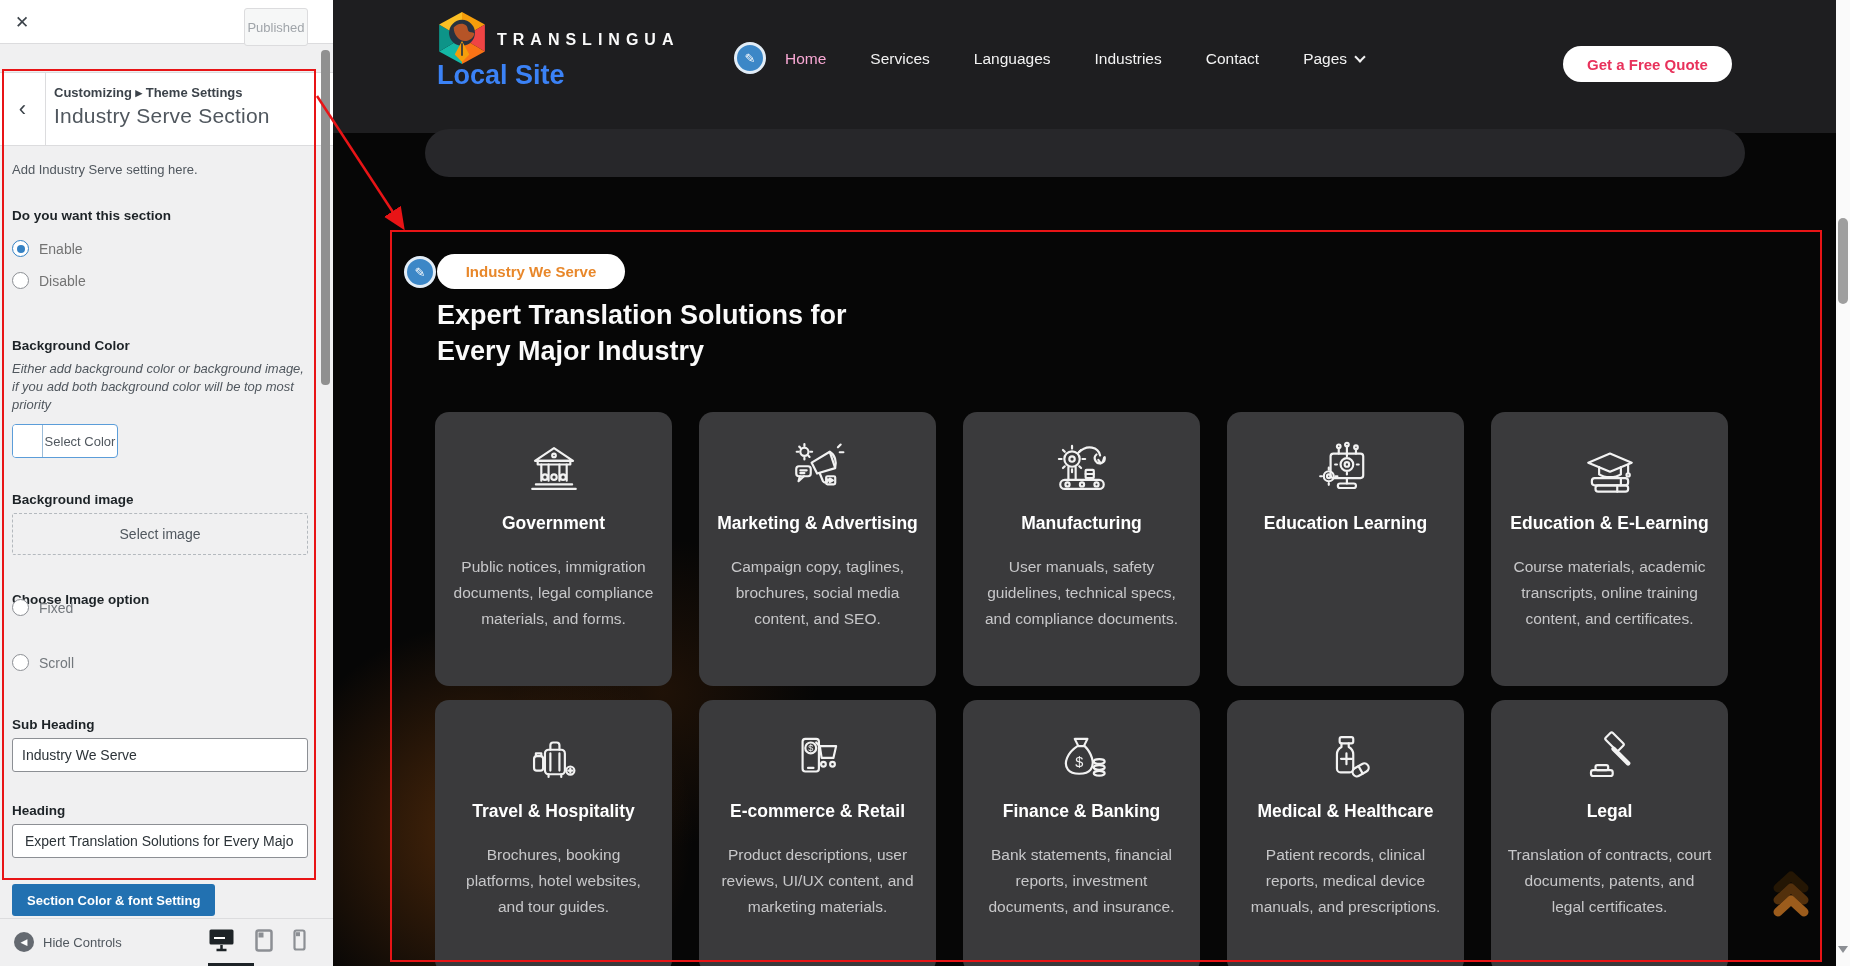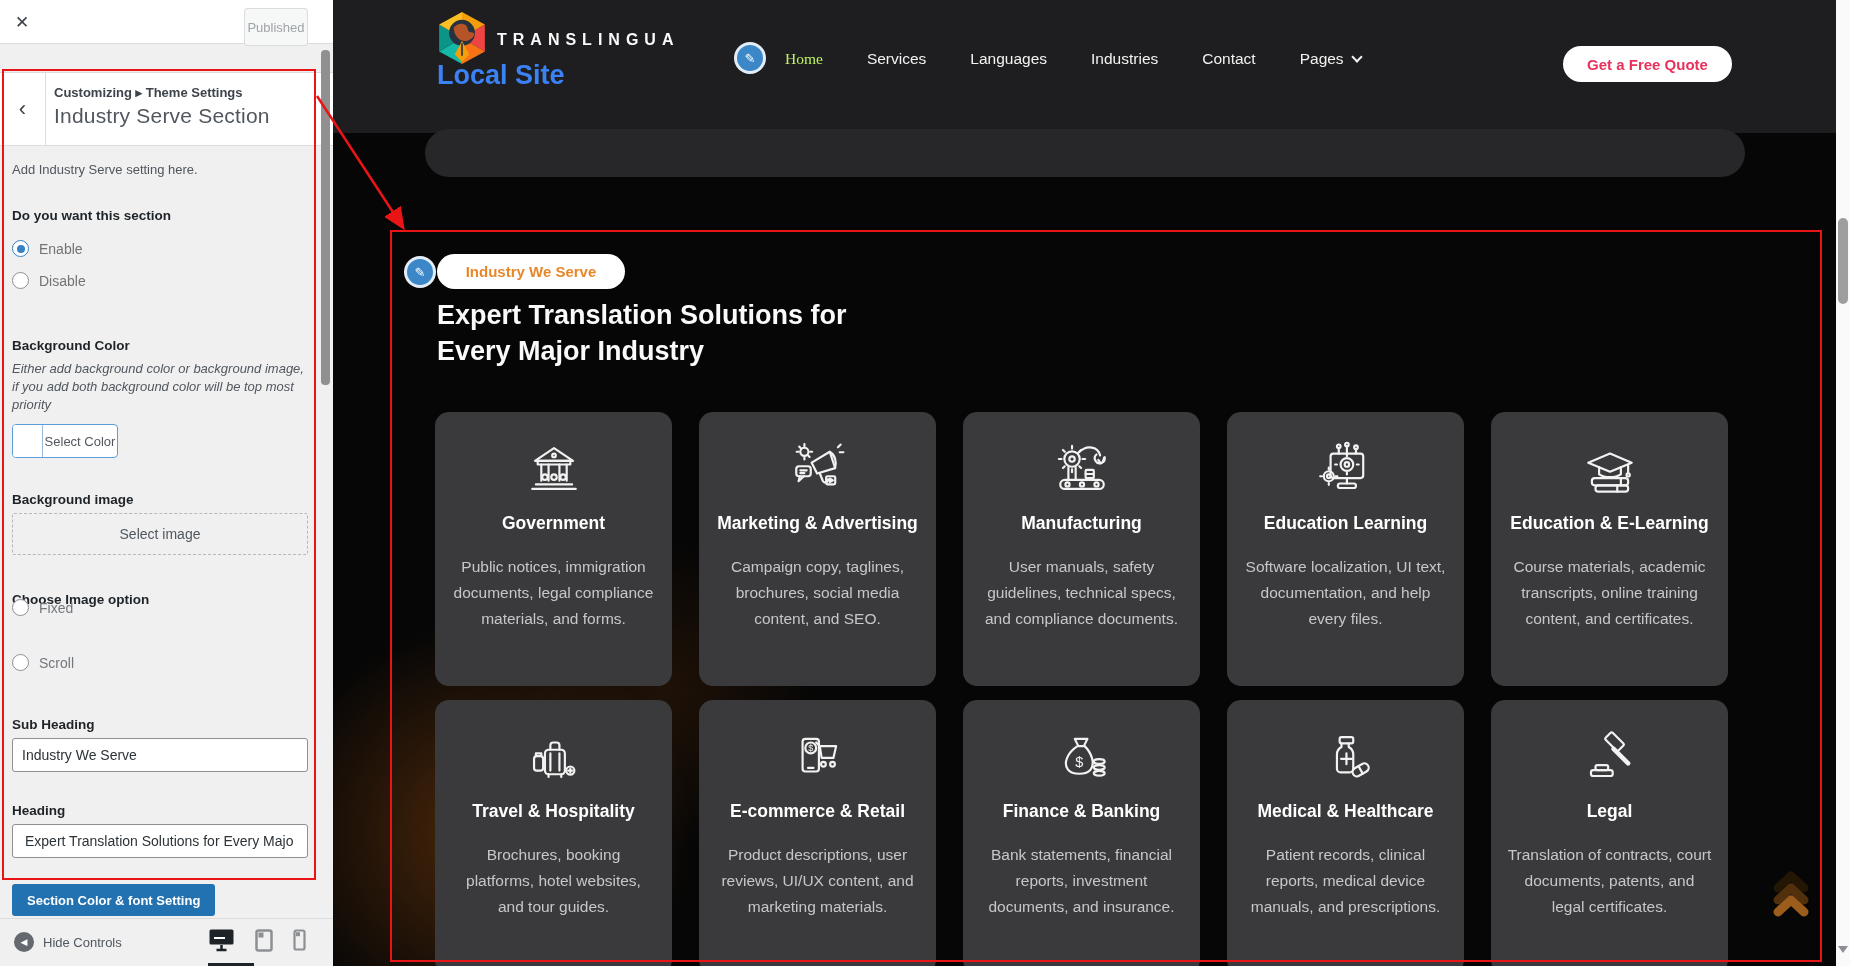--- a/index.html
+++ b/index.html
@@ -79,21 +79,21 @@
                 color:#3b82f6; }
   .edit-circle { position:absolute; width:32px; height:32px; border-radius:50%;
                  background:#3c87c7; border:3px solid rgba(255,255,255,.85);
                  display:flex; align-items:center; justify-content:center;
                  color:#fff; font-size:13px; }
   .hdr-edit { left:401px; top:42px; }
   .site-nav { position:absolute; left:452px; top:42px; height:34px; display:flex;
               align-items:center; gap:44px; }
   .nav-item { font-size:15.5px; color:#f2f2f2; font-weight:500; white-space:nowrap;
               display:flex; align-items:center; cursor:pointer; }
-  .nav-item.active { color:#bef264;font-family:Liberation Serif, serif; }
+  .nav-item.active { color:#f9a8d4; }
   .chev { width:8px; height:8px; border-right:2px solid #f2f2f2;
           border-bottom:2px solid #f2f2f2; transform:rotate(45deg);
           display:inline-block; margin-left:9px; margin-bottom:4px; }
   .cta-pill { position:absolute; left:1230px; top:46px; width:169px; height:36px;
               background:#fff; border-radius:18px; display:flex; align-items:center;
               justify-content:center; font-size:15px; font-weight:700; color:#e8315b; }
   .hero-bar { position:absolute; left:92px; top:129px; width:1320px; height:48px;
               background:#27272a; border-radius:24px; }
   .section-bg-glow { position:absolute; left:0; top:133px; width:1503px; height:833px;
               background:
@@ -323,21 +323,20 @@
               <circle cx="33" cy="27" r="2.5"></circle>
               <path d="M33 18 v-2 M33 36 v2 M22 27 h-2 M44 27 h2"></path>
               <circle cx="13" cy="40" r="5.5"></circle>
               <circle cx="13" cy="40" r="2"></circle>
               <path d="M13 32.5 v-2 M13 47.5 v2 M5.5 40 h-2 M20.5 40 h2"></path>
               <path d="M33 42 v6"></path>
               <rect x="23" y="48" width="20" height="5" rx="2.5"></rect>
             </svg>
           </div>
     <div class="card-title">Education Learning</div>
-    <div class="card-desc">Software localization, UI text, documentation, and help every files.</div>
   </div>
 
   <div class="card">
     <div class="card-icon">
             <svg viewBox="0 0 64 64" fill="none" stroke="#f2f2f2" stroke-width="2.4" stroke-linecap="round" stroke-linejoin="round">
               <path d="M8 25 L32 15 L56 25 L32 35 Z"></path>
               <path d="M20 30 v8 c6 4 18 4 24 0 v-8"></path>
               <path d="M52 27 v9"></path>
               <circle cx="52" cy="38.5" r="1.8"></circle>
               <rect x="12" y="42" width="40" height="8" rx="3"></rect>

